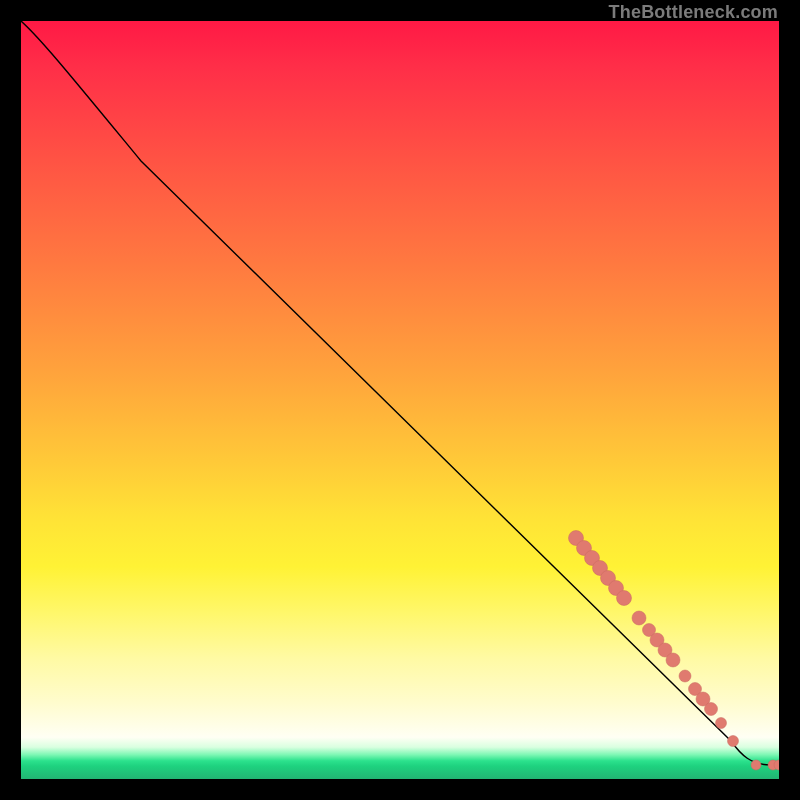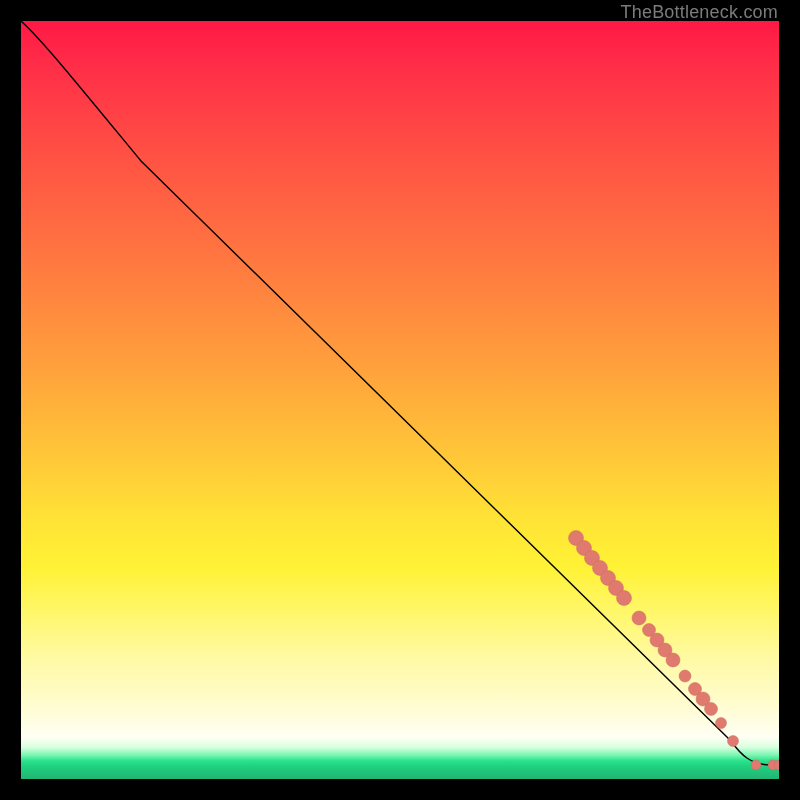--- a/index.html
+++ b/index.html
@@ -53,21 +53,21 @@
   }
   .svg-layer {
     position: absolute;
     inset: 0;
   }
   .attribution {
     position: absolute;
     top: 2px;
     right: 22px;
     font-size: 18px;
-    font-weight: 400;
+    font-weight: 700;
     color: #7b7b7b;
     letter-spacing: 0.2px;
   }
 </style>
 </head>
 <body>
 
 <div class="frame">
 
   <div class="attribution">TheBottleneck.com</div>

